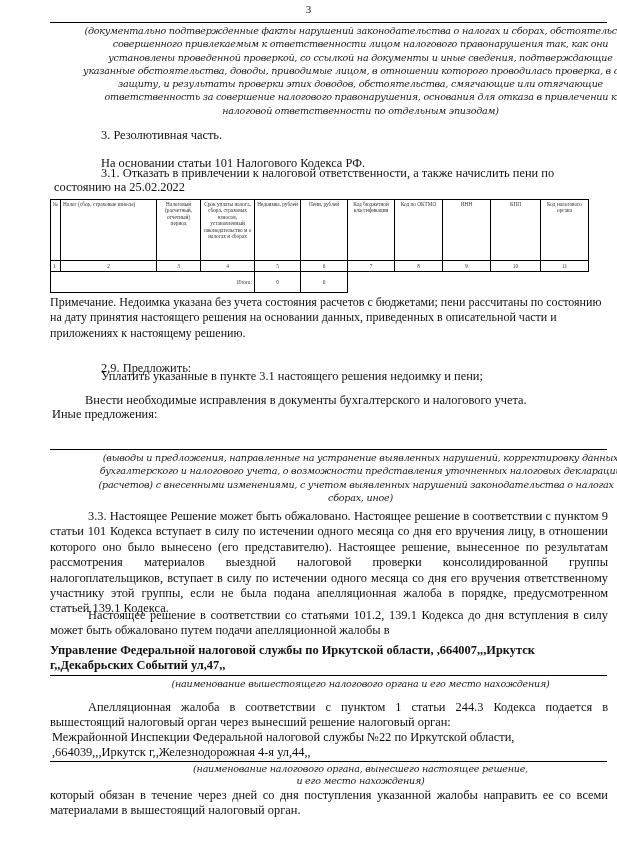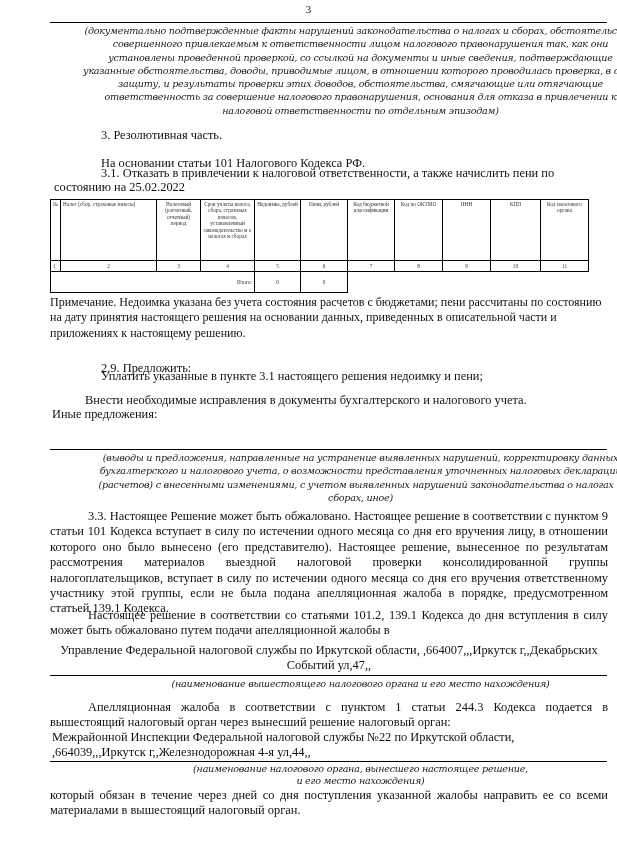--- a/index.html
+++ b/index.html
@@ -109,21 +109,21 @@
 <div class="txt" style="left:85px; top:393px;">Внести необходимые исправления в документы бухгалтерского и налогового учета.</div>
 <div class="txt" style="left:52px; top:407px;">Иные предложения:</div>
 <div class="txt" style="left:170px; top:407px;"></div>
 <div class="rule" style="top:449px;"></div>
 <div class="hint" style="top:451px;">(выводы и предложения, направленные на устранение выявленных нарушений, корректировку данных бухгалтерского и налогового учета, о возможности представления уточненных налоговых деклараций (расчетов) с внесенными изменениями, с учетом выявленных нарушений законодательства о налогах и сборах, иное)</div>
 
 <div class="para" style="top:509px;"><span class="indent"></span><span>3.3. Настоящее Решение может быть обжаловано. Настоящее решение в соответствии с пунктом 9 статьи 101 Кодекса вступает в силу по истечении одного месяца со дня его вручения лицу, в отношении которого оно было вынесено (его представителю). Настоящее решение, вынесенное по результатам рассмотрения материалов выездной налоговой проверки консолидированной группы налогоплательщиков, вступает в силу по истечении одного месяца со дня его вручения ответственному участнику этой группы, если не была подана апелляционная жалоба в порядке, предусмотренном статьей 139.1 Кодекса.</span></div>
 
 <div class="para" style="top:608px;"><span class="indent"></span><span>Настоящее решение в соответствии со статьями 101.2, 139.1 Кодекса до дня вступления в силу может быть обжаловано путем подачи апелляционной жалобы в</span></div>
 
-<div class="para" style="top:643px; text-align:center;">Управление Федеральной налоговой службы по Иркутской области, ,664007,,,Иркутск г,,Декабрьских Событий ул,47,,</div>
+<div class="para" style="top:643px; text-align:left;font-weight:bold;">Управление Федеральной налоговой службы по Иркутской области, ,664007,,,Иркутск г,,Декабрьских Событий ул,47,,</div>
 <div class="rule" style="top:675px;"></div>
 <div class="hint" style="top:677px;">(наименование вышестоящего налогового органа и его место нахождения)</div>
 
 <div class="para" style="top:700px;"><span class="indent"></span><span>Апелляционная жалоба в соответствии с пунктом 1 статьи 244.3 Кодекса подается в вышестоящий налоговый орган через вынесший решение налоговый орган:</span></div>
 <div class="txt" style="left:52px; top:730px;">Межрайонной Инспекции Федеральной налоговой службы №22 по Иркутской области,</div>
 <div class="txt" style="left:52px; top:745px;">,664039,,,Иркутск г,,Железнодорожная 4-я ул,44,,</div>
 <div class="rule" style="top:761px;"></div>
 <div class="hint" style="top:762px;">(наименование налогового органа, вынесшего настоящее решение,</div>
 <div class="hint" style="top:774px;">и его место нахождения)</div>
 

